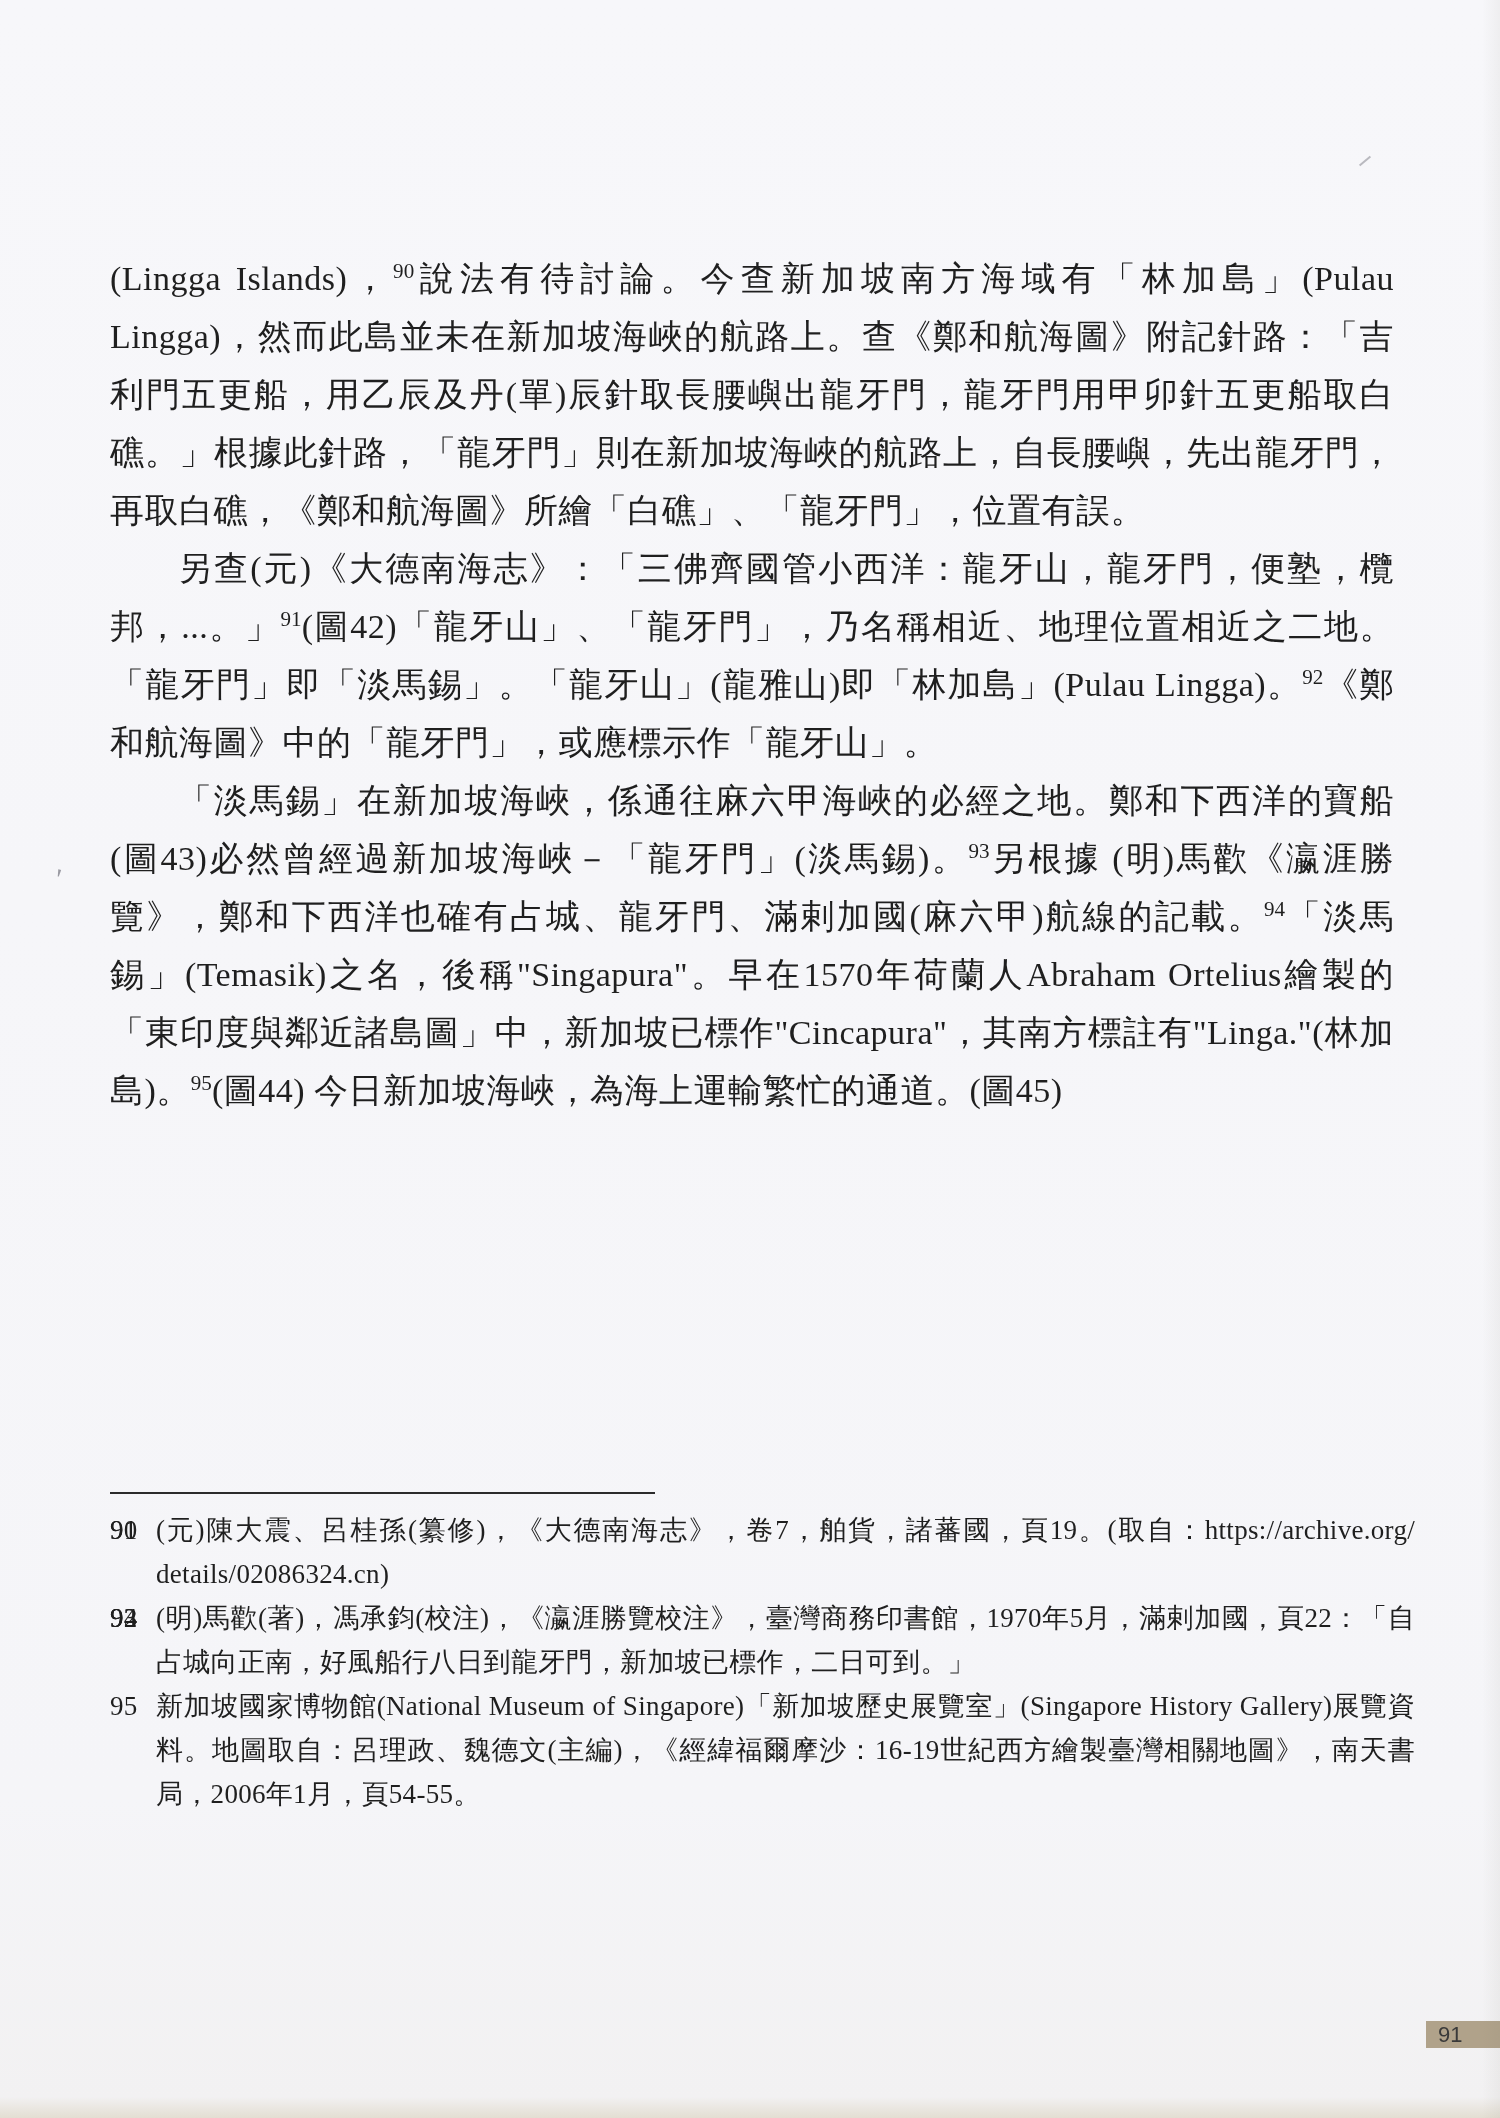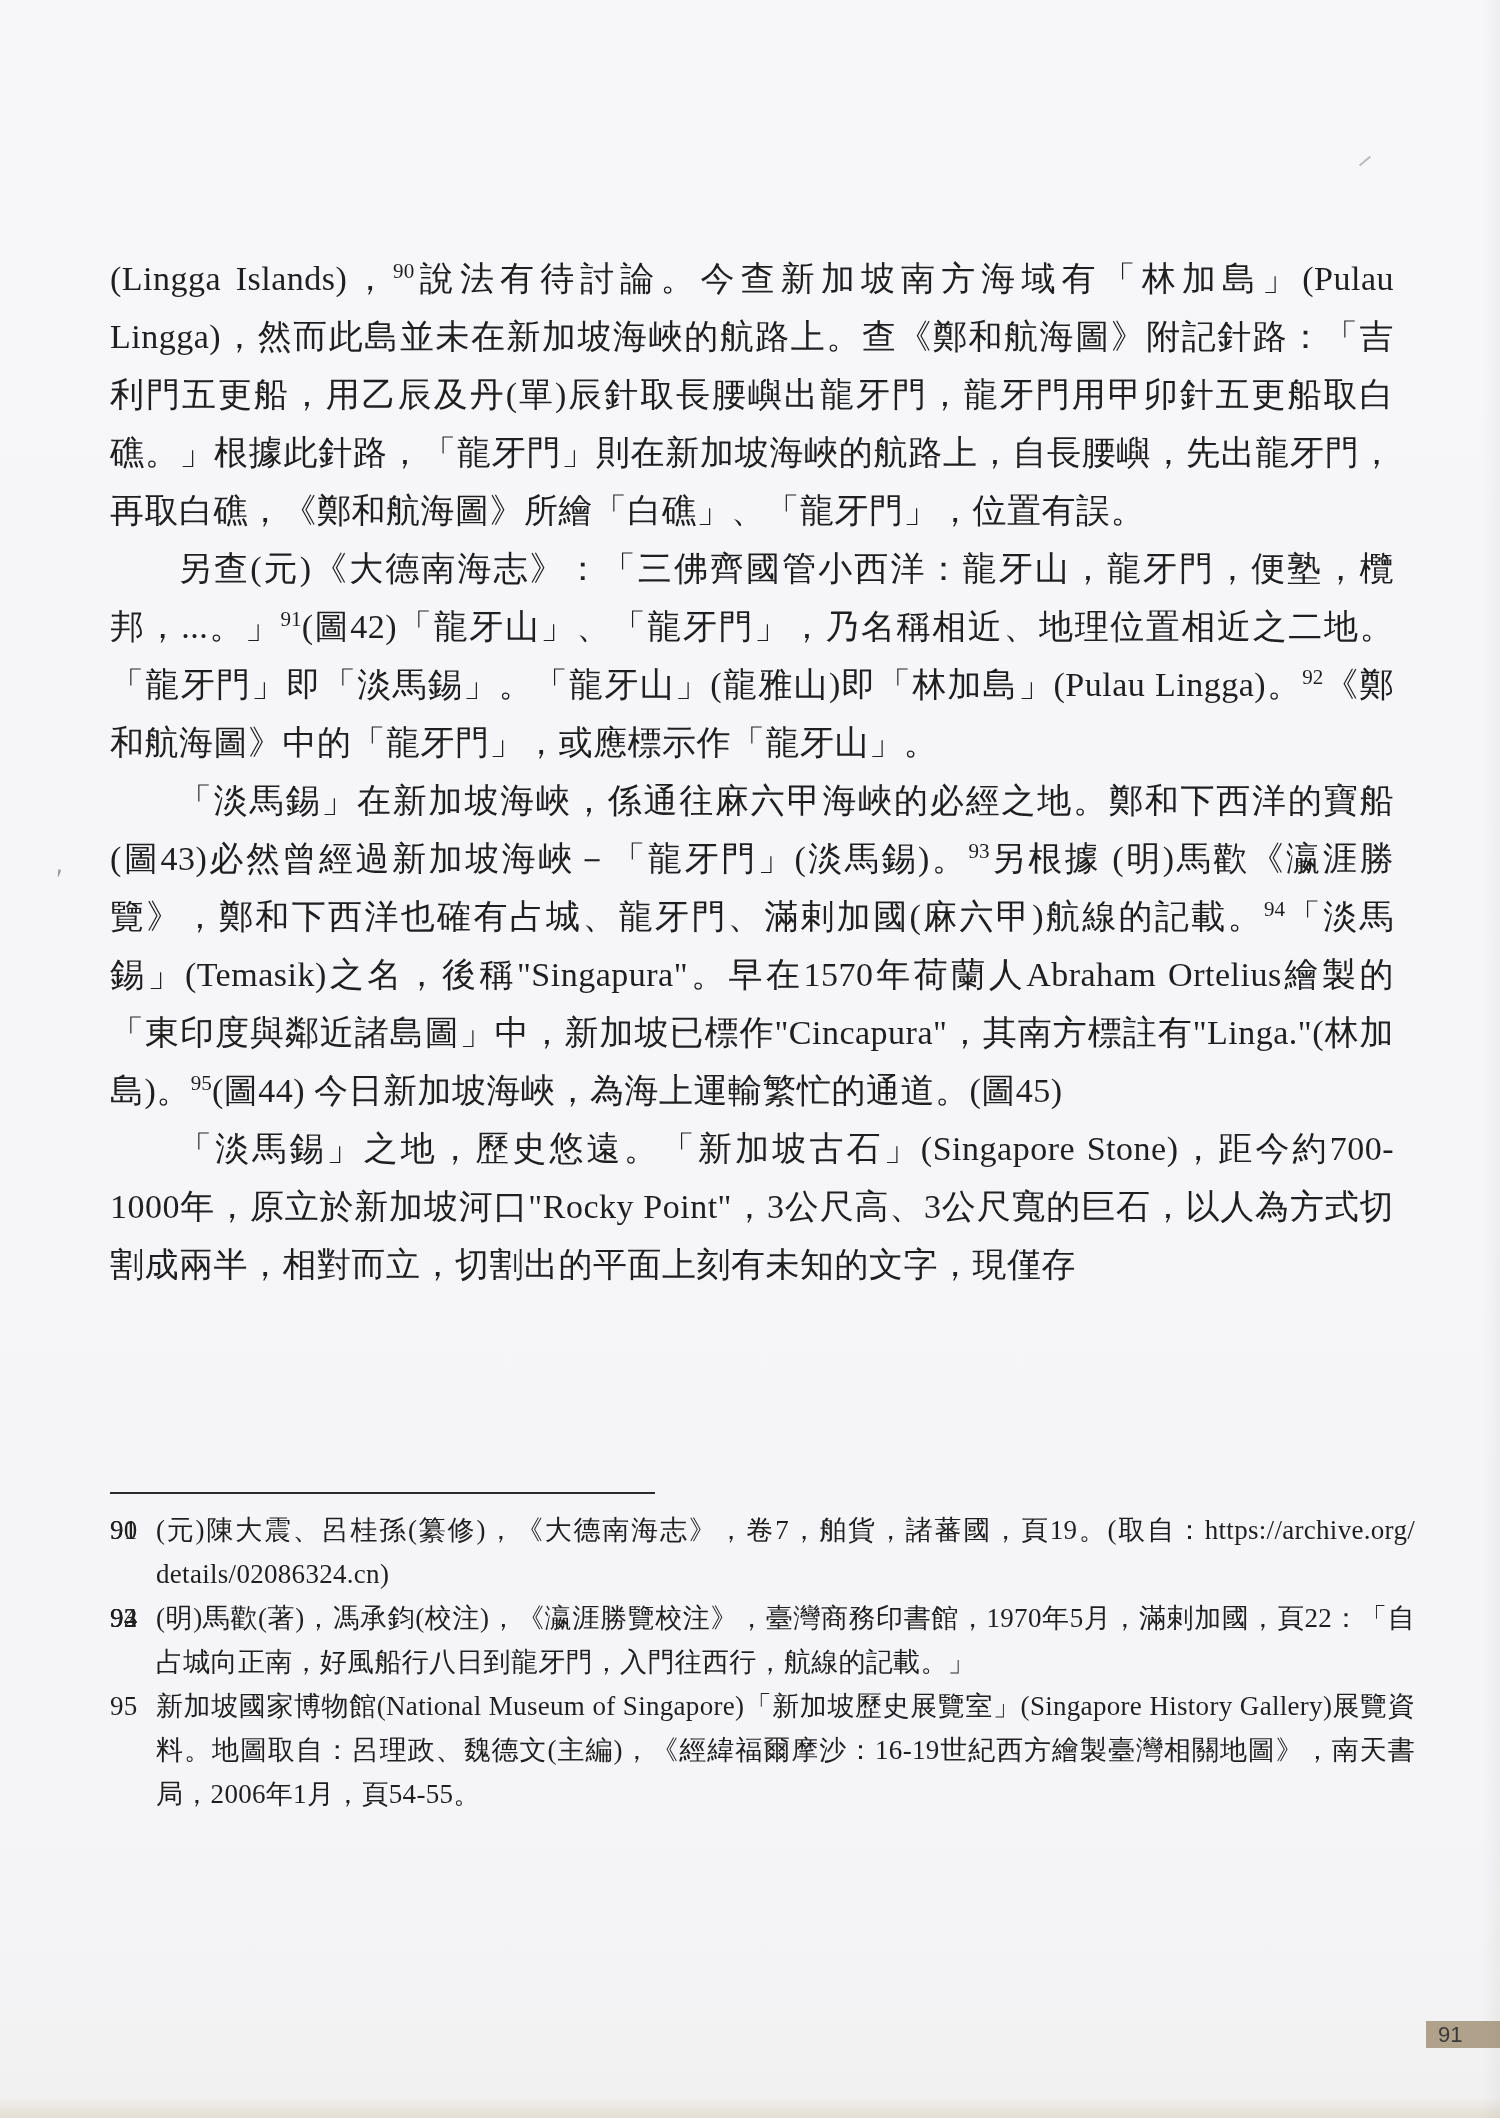--- a/index.html
+++ b/index.html
@@ -92,30 +92,29 @@
 <body>
 
 <div class="page">
   <span class="scan-mark-apostrophe">'</span>
   <span class="scan-mark-corner"></span>
 
   <div class="content">
       <p class="para"><span>(Lingga Islands)，</span><sup class="fnref">90</sup><span>說法有待討論。今查新加坡南方海域有「林加島」(Pulau Lingga)，然而此島並未在新加坡海峽的航路上。查《鄭和航海圖》附記針路：「吉利門五更船，用乙辰及丹(單)辰針取長腰嶼出龍牙門，龍牙門用甲卯針五更船取白礁。」根據此針路，「龍牙門」則在新加坡海峽的航路上，自長腰嶼，先出龍牙門，再取白礁，《鄭和航海圖》所繪「白礁」、「龍牙門」，位置有誤。</span></p>
       <p class="para indent"><span>另查(元)《大德南海志》：「三佛齊國管小西洋：</span><span class="uname">龍牙山</span><span>，</span><span class="uname">龍牙門</span><span>，便塾，欖邦，...。」</span><sup class="fnref">91</sup><span>(圖42)「龍牙山」、「龍牙門」，乃名稱相近、地理位置相近之二地。「龍牙門」即「淡馬錫」。「龍牙山」(龍雅山)即「林加島」(Pulau Lingga)。</span><sup class="fnref">92</sup><span>《鄭和航海圖》中的「龍牙門」，或應標示作「龍牙山」。</span></p>
       <p class="para indent"><span>「淡馬錫」在新加坡海峽，係通往麻六甲海峽的必經之地。鄭和下西洋的寶船(圖43)必然曾經過新加坡海峽－「龍牙門」(淡馬錫)。</span><sup class="fnref">93</sup><span>另根據 (明)馬歡《瀛涯勝覽》，鄭和下西洋也確有占城、龍牙門、滿剌加國(麻六甲)航線的記載。</span><sup class="fnref">94</sup><span>「淡馬錫」(Temasik)之名，後稱"Singapura"。早在1570年荷蘭人Abraham Ortelius繪製的「東印度與鄰近諸島圖」中，新加坡已標作"Cincapura"，其南方標註有"Linga."(林加島)。</span><sup class="fnref">95</sup><span>(圖44) 今日新加坡海峽，為海上運輸繁忙的通道。(圖45)</span></p>
-      <p class="para indent"><span>「淡馬錫」之地，歷史悠遠。「新加坡古石」(Singapore Stone)，距今約700-1000年，原立於新加坡河口"Rocky Point"，3公尺高、3公尺寬的巨石，以人為方式切割成兩半，相對而立，切割出的平面上刻有未知的文字，現僅存</span></p>
     </div>
 
   <div class="fn-sep"></div>
 
   <div class="footnotes">
       <div class="footnote"><span class="fn-num">90</span></div>
       <div class="footnote"><span class="fn-num">91</span><span>(元)陳大震、呂桂孫(纂修)，《大德南海志》，卷7，舶貨，諸蕃國，頁19。(取自：https://archive.org/ details/02086324.cn)</span></div>
       <div class="footnote"><span class="fn-num">92</span></div>
       <div class="footnote"><span class="fn-num">93</span></div>
-      <div class="footnote"><span class="fn-num">94</span><span>(明)馬歡(著)，馮承鈞(校注)，《瀛涯勝覽校注》，臺灣商務印書館，1970年5月，滿剌加國，頁22：「自占城向正南，好風船行八日到龍牙門，入門往西行，航線的記載。」</span></div>
+      <div class="footnote"><span class="fn-num">94</span><span>(明)馬歡(著)，馮承鈞(校注)，《瀛涯勝覽校注》，臺灣商務印書館，1970年5月，滿剌加國，頁22：「自占城向正南，好風船行八日到龍牙門，新加坡已標作，二日可到。」</span></div>
       <div class="footnote"><span class="fn-num">95</span><span>新加坡國家博物館(National Museum of Singapore)「新加坡歷史展覽室」(Singapore History Gallery)展覽資料。地圖取自：呂理政、魏德文(主編)，《經緯福爾摩沙：16-19世紀西方繪製臺灣相關地圖》，南天書局，2006年1月，頁54-55。</span></div>
     </div>
 
   <div class="page-badge">
     <span>91</span>
   </div>
 </div>
 
 </body></html>

